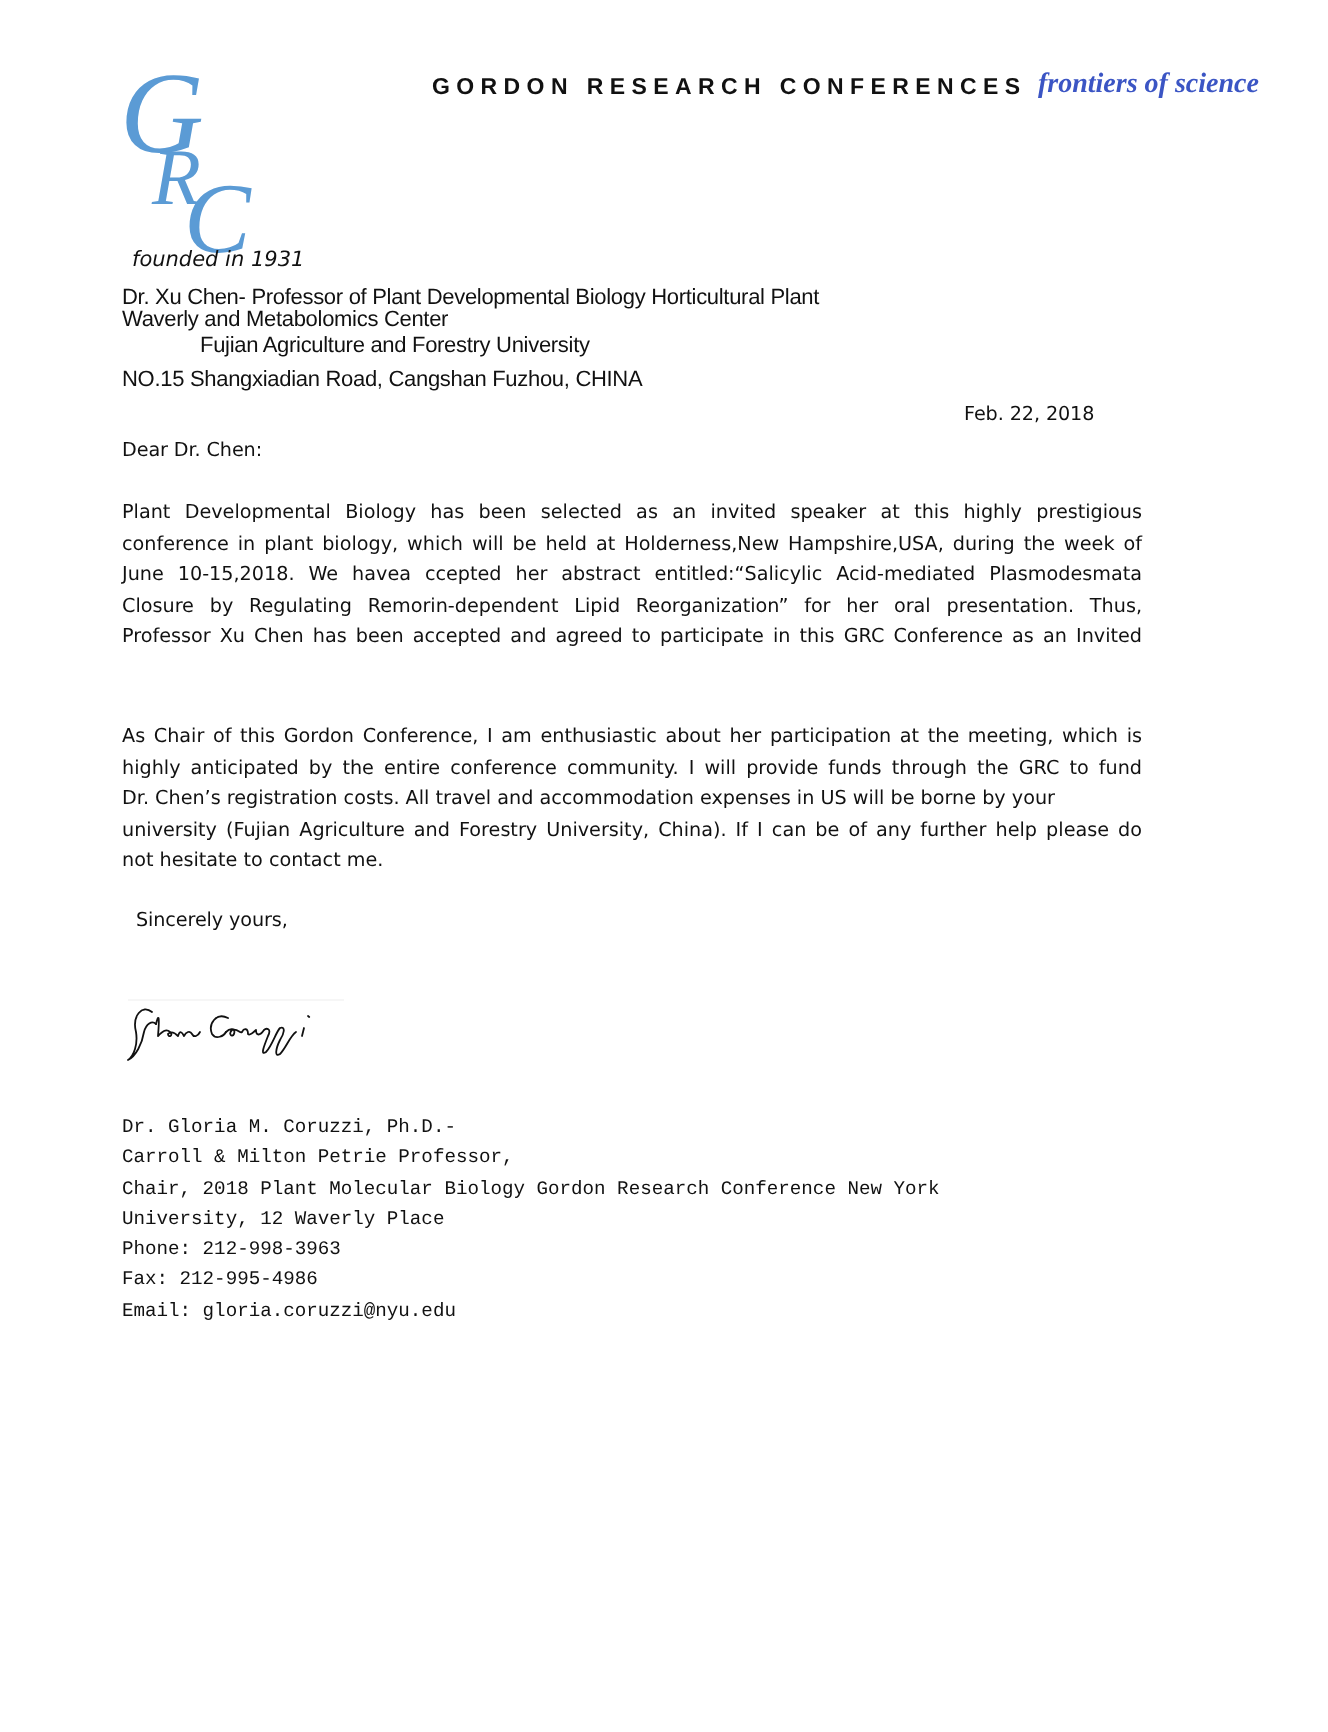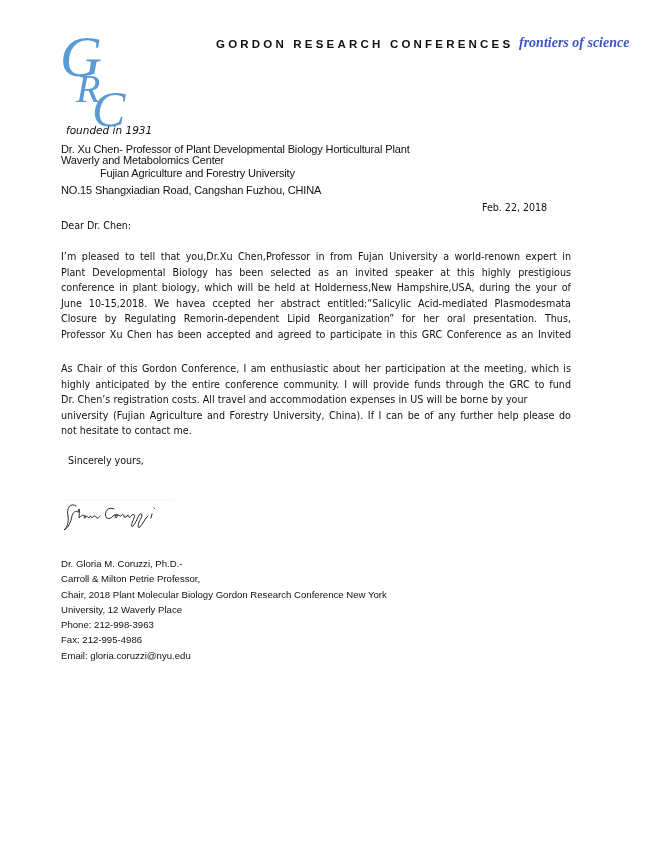--- a/index.html
+++ b/index.html
@@ -48,21 +48,21 @@
       color: #111; text-align: justify;
     }
     .para span.line { display: block; white-space: nowrap; }
     .para span.line.just { text-align: justify; text-align-last: justify; }
 
     .sig { position: absolute; left: 62px; top: 496px; width: 112px; height: 38px; }
     .sig svg { width: 112px; height: 38px; display: block; }
 
     .closing-block { position: absolute; left: 61px; top: 556px; }
     .closing-block div {
-      font-family: Liberation Sans, sans-serif; font-size: 9.6px; line-height: 15.3px;
+      font-family: Liberation Mono, monospace; font-size: 9.6px; line-height: 15.3px;
       white-space: nowrap; color: #111;
     }
   </style>
 </head>
 <body>
 
 <div class="logo">
   <svg viewBox="0 0 90 100">
     <text x="2" y="48" font-family="Liberation Serif, serif" font-style="italic" font-size="58" fill="#5b9bd5">G</text>
     <text x="18" y="74" font-family="Liberation Serif, serif" font-style="italic" font-size="40" fill="#5b9bd5">R</text>
@@ -76,23 +76,22 @@
 
 <div class="abs recip" style="top:143px;">Dr. Xu Chen- Professor of Plant Developmental Biology Horticultural Plant</div>
 <div class="abs recip" style="top:154px;">Waverly and Metabolomics Center</div>
 <div class="abs recip" style="top:167px;padding-left:39px;">Fujian Agriculture and Forestry University</div>
 <div class="abs recip" style="top:184px;">NO.15 Shangxiadian Road, Cangshan  Fuzhou, CHINA</div>
 
 <div class="abs body-text" style="left:439px; top:202px;margin-left:43px;">Feb. 22, 2018</div>
 <div class="abs body-text" style="left:61px; top:220px;">Dear Dr. Chen:</div>
 
 <div class="para" style="top:249px;">
-  <span class="line just">I’m pleased to tell that you,Dr.Xu Chen,Professor in from Fujan University a world-renown  expert in</span>
   <span class="line just">Plant Developmental Biology  has been selected as an invited speaker at this highly prestigious</span>
-  <span class="line just">conference in plant biology,  which will be held at Holderness,New Hampshire,USA,  during the your of</span>
+  <span class="line just">conference in plant biology,  which will be held at Holderness,New Hampshire,USA,  during the week of</span>
   <span class="line just">June  10-15,2018. We havea ccepted  her abstract entitled:“Salicylic Acid-mediated Plasmodesmata</span>
   <span class="line just">Closure by Regulating Remorin-dependent  Lipid  Reorganization”  for her oral presentation. Thus,</span>
   <span class="line just">Professor  Xu  Chen  has been accepted and agreed  to  participate  in  this  GRC Conference  as an Invited</span>
 </div>
 
 <div class="para" style="top:361px;">
   <span class="line just">As Chair of this Gordon Conference, I am enthusiastic about her participation at the meeting, which is</span>
   <span class="line just">highly anticipated by the entire conference community.  I will provide funds through the GRC to fund</span>
   <span class="line">Dr. Chen’s registration costs. All travel and accommodation expenses in US will be borne by your</span>
   <span class="line just">university (Fujian Agriculture and Forestry University, China).  If I can be of any further help please do</span>

